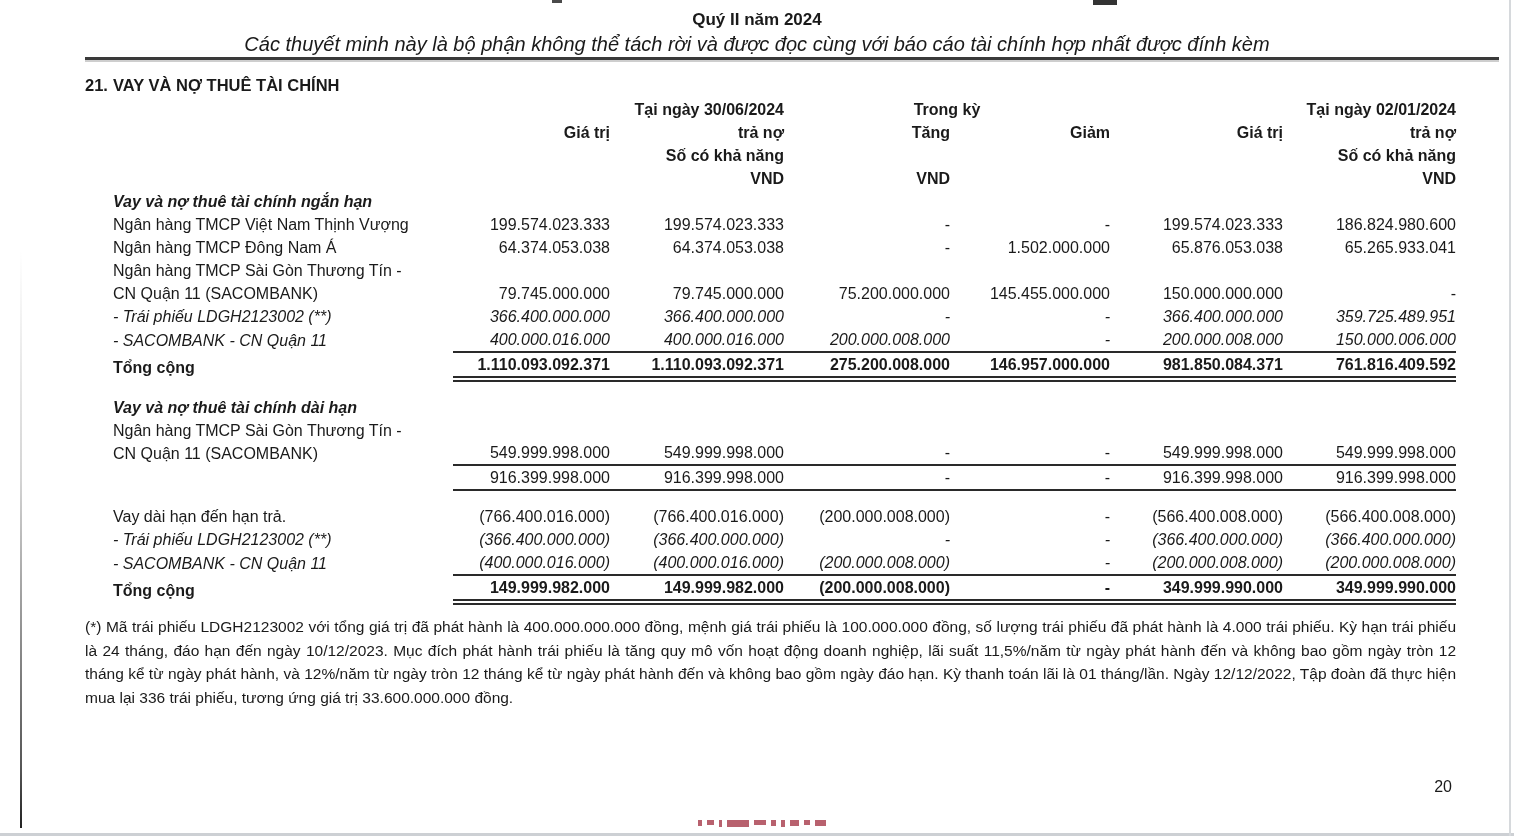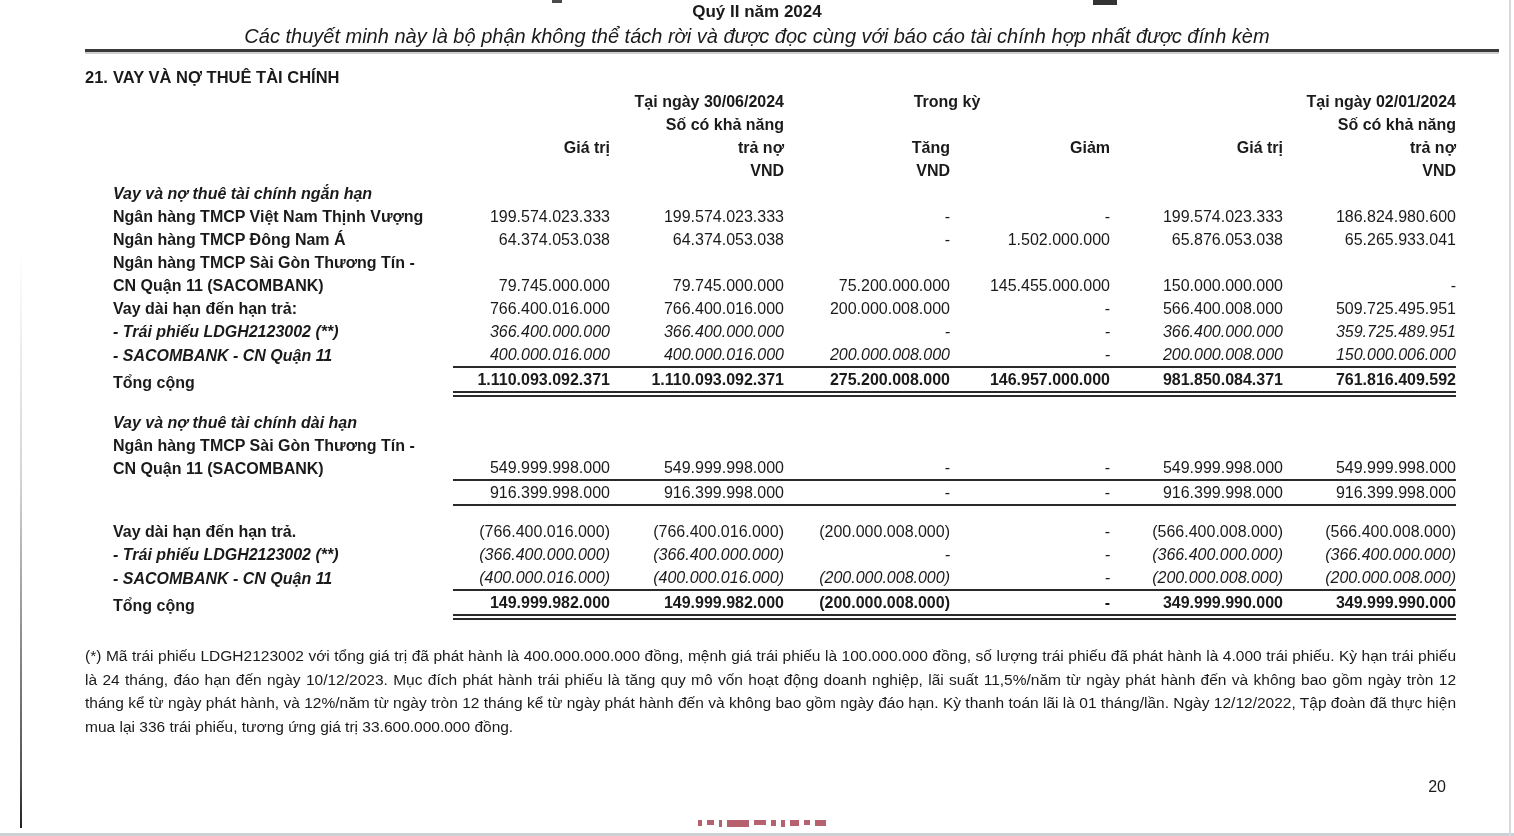--- a/index.html
+++ b/index.html
@@ -2,44 +2,44 @@
 <html lang="vi"><head>
 <meta charset="utf-8">
 <style>
   html,body{margin:0;padding:0;}
   body{
     width:1514px;height:836px;position:relative;overflow:hidden;
     background:#ffffff;color:#1a1a1a;
     font-family:"Liberation Sans","DejaVu Sans",sans-serif;
     -webkit-font-smoothing:antialiased;
   }
-  .doc-title{ text-align:center; padding-top:0; font-size:17px; font-weight:600; line-height:24px; }
+  .doc-title{ text-align:center; padding-top:8px; font-size:17px; font-weight:600; line-height:24px; }
   .doc-note{ text-align:center; font-style:italic; font-size:20px; line-height:20px; margin-top:2px; }
   .top-rule{ margin:3px 15px 0 85px; height:0; border-top:3px solid #3a3a3a; box-shadow:0 2px 0 rgba(60,60,60,.25); }
   .content{ padding-left:85px; padding-right:58px; }
   .section-title{ margin-top:14px; font-size:16.5px; font-weight:bold; line-height:22px; }
   .section-title .sec-num{ display:inline-block; width:28px; }
 
   table.fin-table{ border-collapse:collapse; table-layout:fixed; width:1343px; margin-left:28px; margin-top:2px; }
   table.fin-table td{ padding:0; vertical-align:bottom; font-size:16px; line-height:23px; white-space:nowrap; overflow:visible; }
   thead td{ font-weight:bold; line-height:21px; }
   td.num{ text-align:right; padding-left:12px; }
   td.ctr{ text-align:center; }
-  td.lbl{ text-align:left;font-weight:bold; }
+  td.lbl{ text-align:left; }
   tr.spacer td{ height:14px; line-height:14px; }
   td.section-label{ font-weight:bold; font-style:italic; line-height:24px; padding-top:2px; }
   td.italic{ font-style:italic; }
   td.total, td.lbl.total{ font-weight:bold; }
   td.rt{ border-top:2px solid #2a2a2a; padding-top:2px; }
   td.rb{ border-bottom:2px solid #2a2a2a; }
   td.rd{ border-bottom:6px double #2a2a2a; }
 
-  .footnote{ margin-top:24px; width:1371px; font-size:15.5px; line-height:23.5px; text-align:justify; }
-
-  .page-number{ position:absolute; right:68px; top:778px; font-size:16px; }
+  .footnote{ margin-top:10px; width:1371px; font-size:15.5px; line-height:23.5px; text-align:justify; }
+
+  .page-number{ position:absolute; right:62px; top:778px; font-size:16px; }
 
   
   .fold-line{ position:absolute; left:20px; top:250px; width:2px; height:578px;
     background:linear-gradient(to bottom, rgba(80,80,80,0), rgba(80,80,80,.25) 40%, #555 90%, #222); }
   .edge-bottom{ position:absolute; left:0; bottom:0; width:100%; height:3px; background:#cdd0d4; }
   .edge-right{ position:absolute; right:3px; top:0; width:2px; height:100%; background:#d6d9dc; }
   .top-mark-a{ position:absolute; left:552px; top:0; width:10px; height:3px; background:#4a4a4a; }
   .top-mark-b{ position:absolute; left:1093px; top:0; width:24px; height:5px; background:#333; }
   .stamp{ position:absolute; left:698px; top:820px; width:195px; height:12px; }
   .stamp i{ display:inline-block; vertical-align:top; background:#a63a4a; opacity:.8; margin-right:5px; }
@@ -73,39 +73,39 @@
     </colgroup>
     <thead>
       <tr>
         <td class="lbl"></td>
         <td class="num" colspan="2">Tại ngày 30/06/2024</td>
         <td class="num ctr" colspan="2">Trong kỳ</td>
         <td class="num" colspan="2">Tại ngày 02/01/2024</td>
       </tr>
       <tr>
         <td class="lbl"></td>
-        <td></td>
-        <td class="num">Số có khả năng</td>
-        <td></td>
-          <td></td>
-          <td></td>
-        <td class="num">Số có khả năng</td>
-      </tr>
-      <tr>
-        <td class="lbl"></td>
         <td class="num">Giá trị</td>
         <td class="num">trả nợ</td>
         <td class="num">Tăng</td>
         <td class="num">Giảm</td>
         <td class="num">Giá trị</td>
         <td class="num">trả nợ</td>
       </tr>
       <tr>
         <td class="lbl"></td>
         <td></td>
+        <td class="num">Số có khả năng</td>
+        <td></td>
+          <td></td>
+          <td></td>
+        <td class="num">Số có khả năng</td>
+      </tr>
+      <tr>
+        <td class="lbl"></td>
+        <td></td>
         <td class="num">VND</td>
         <td class="num">VND</td>
         <td></td>
           <td></td>
         <td class="num">VND</td>
       </tr>
     </thead>
     <tbody>
         <tr>
           <td colspan="7" class="section-label">Vay và nợ thuê tài chính ngắn hạn</td>
@@ -136,31 +136,20 @@
           <td class="lbl normal">
             <div>Ngân hàng TMCP Sài Gòn Thương Tín -</div>
             <div>CN Quận 11 (SACOMBANK)</div>
           </td>
           <td class="num normal">79.745.000.000</td>
           <td class="num normal">79.745.000.000</td>
           <td class="num normal">75.200.000.000</td>
           <td class="num normal">145.455.000.000</td>
           <td class="num normal">150.000.000.000</td>
           <td class="num normal">-</td>
-        </tr>
-        <tr>
-          <td class="lbl normal">
-            <div>Vay dài hạn đến hạn trả:</div>
-          </td>
-          <td class="num normal">766.400.016.000</td>
-          <td class="num normal">766.400.016.000</td>
-          <td class="num normal">200.000.008.000</td>
-          <td class="num normal">-</td>
-          <td class="num normal">566.400.008.000</td>
-          <td class="num normal">509.725.495.951</td>
         </tr>
         <tr>
           <td class="lbl italic">
             <div>- Trái phiếu LDGH2123002 (**)</div>
           </td>
           <td class="num italic">366.400.000.000</td>
           <td class="num italic">366.400.000.000</td>
           <td class="num italic">-</td>
           <td class="num italic">-</td>
           <td class="num italic">366.400.000.000</td>

